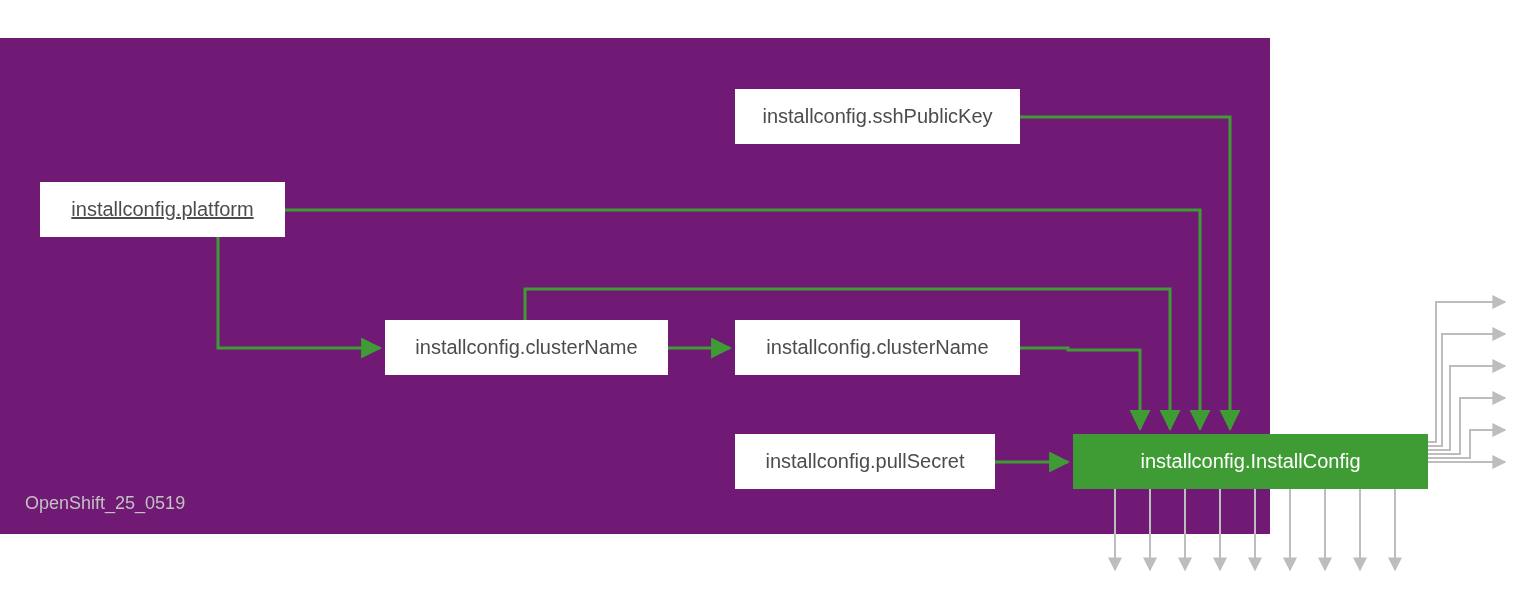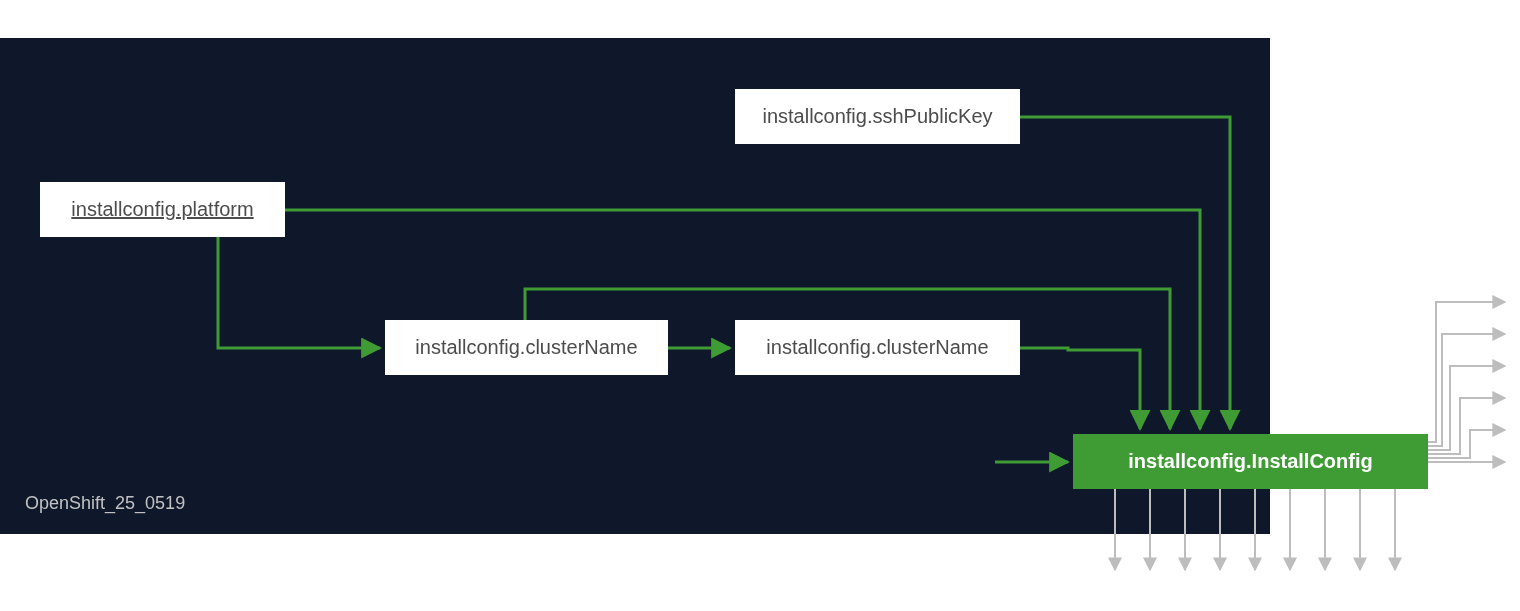--- a/index.html
+++ b/index.html
@@ -13,21 +13,21 @@
     width: 1520px;
     height: 611px;
     background: #ffffff;
   }
   .panel {
     position: absolute;
     left: 0px;
     top: 38px;
     width: 1270px;
     height: 496px;
-    background: #0f172a;
+    background: #701a75;
   }
   .title {
     position: absolute;
     left: 40px;
     top: 78px;
     color: #4c4c4c;
     font-weight: 700;
     font-size: 30px;
     letter-spacing: 0.2px;
   }
@@ -40,21 +40,21 @@
     align-items: center;
     justify-content: center;
     padding: 0 22px;
     height: 55px;
     box-sizing: border-box;
     white-space: nowrap;
   }
   .box.strong {
     background: #3f9c35;
     color: #ffffff;
-    font-weight: 700;
+    font-weight: 400;
   }
   .watermark {
     position: absolute;
     left: 25px;
     bottom: 20px;
     color: #c2c2c2;
     font-size: 18px;
   }
   svg.wires {
     position: absolute;
@@ -78,20 +78,23 @@
       <span>installconfig.sshPublicKey</span>
     </div>
   <div class="box" style="left:40px;   top:182px; width:245px;text-decoration:underline;">
       <span>installconfig.platform</span>
     </div>
   <div class="box" style="left:385px;  top:320px; width:283px;">
       <span>installconfig.clusterName</span>
     </div>
   <div class="box" style="left:735px;  top:320px; width:285px;">
       <span>installconfig.clusterName</span>
+    </div>
+  <div class="box" style="left:735px;  top:434px; width:260px;">
+      <span>installconfig.pullSecret</span>
     </div>
   <div class="box strong" style="left:1073px; top:434px; width:355px;">
       <span>installconfig.InstallConfig</span>
     </div>
 
   <svg class="wires" viewBox="0 0 1520 611">
     <defs>
       <marker id="ahGreen" viewBox="0 0 10 10" refX="9" refY="5" markerWidth="7" markerHeight="7" orient="auto-start-reverse">
         <path d="M0,0 L10,5 L0,10 Z" fill="#3f9c35"></path>
       </marker>

